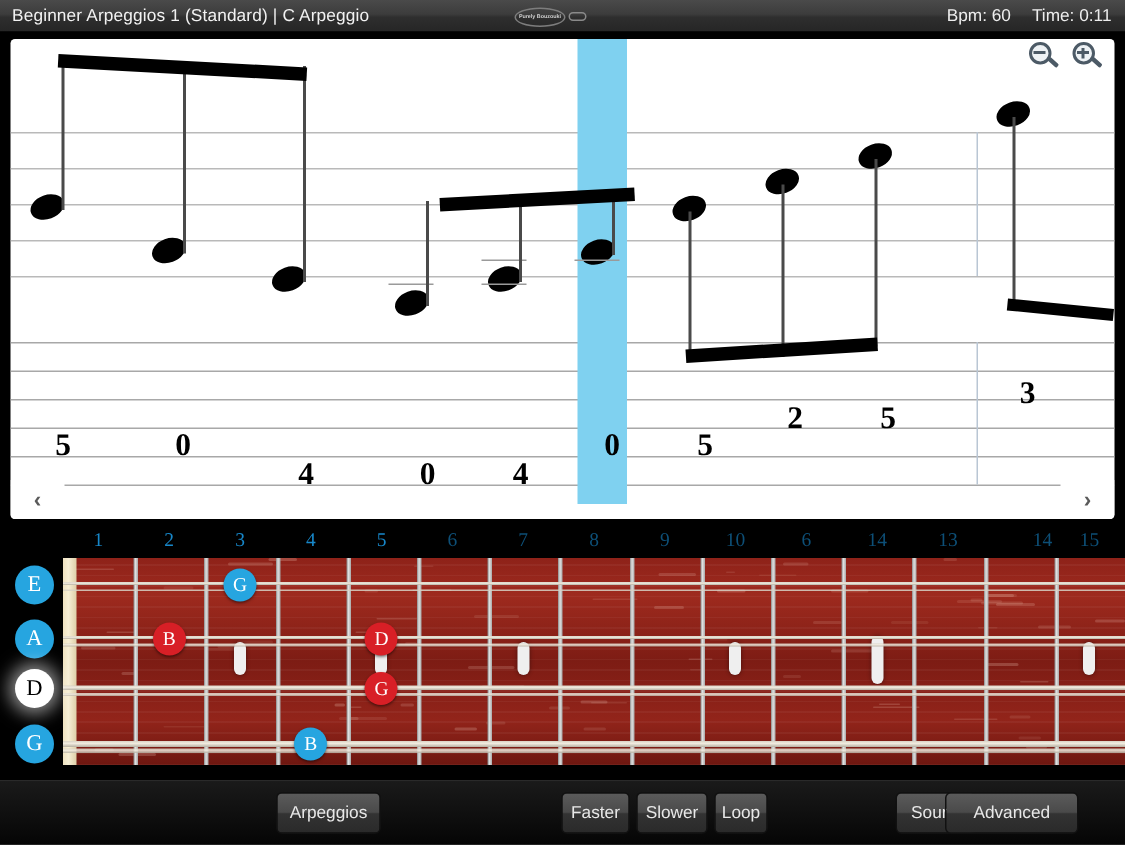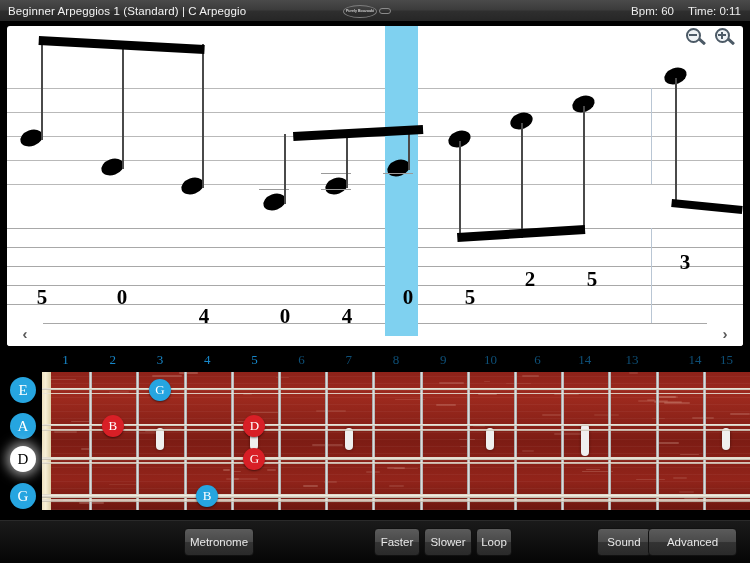--- a/index.html
+++ b/index.html
@@ -425,21 +425,21 @@
       </div>
     <div id="string-labels">
         <div class="string-label sl-blue" style="left: 23px; top: 40px;">E</div>
         <div class="string-label sl-blue" style="left: 23px; top: 76px;">A</div>
         <div class="string-label sl-white" style="left: 23px; top: 109px;">D</div>
         <div class="string-label sl-blue" style="left: 23px; top: 146px;">G</div>
       </div>
   </div>
 
   <div class="toolbar" id="toolbar">
-      <div class="tbtn" style="left: 184px; width: 70px;">Metronome</div>
+      <div class="tbtn" style="left: 184px; width: 70px;">Arpeggios</div>
       <div class="tbtn" style="left: 374px; width: 46px;">Faster</div>
       <div class="tbtn" style="left: 424px; width: 48px;">Slower</div>
       <div class="tbtn" style="left: 476px; width: 36px;">Loop</div>
       <div class="tbtn" style="left: 597px; width: 54px;">Sound</div>
-      <div class="tbtn" style="left: 648px; width: 89px;">Advanced</div>
+      <div class="tbtn" style="left: 630px; width: 89px;">Advanced</div>
     </div>
 
 </div>
 
 </body></html>

